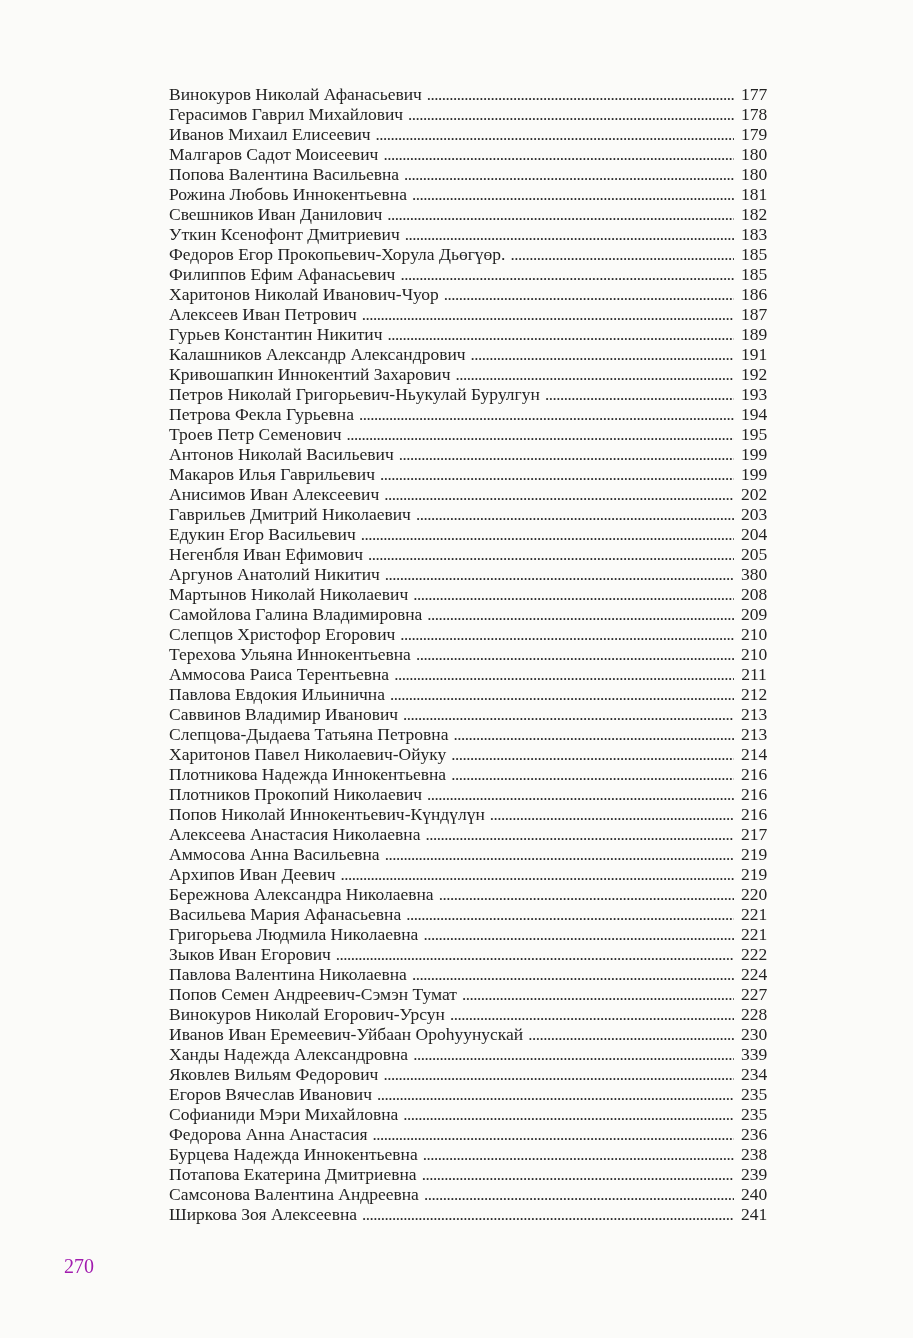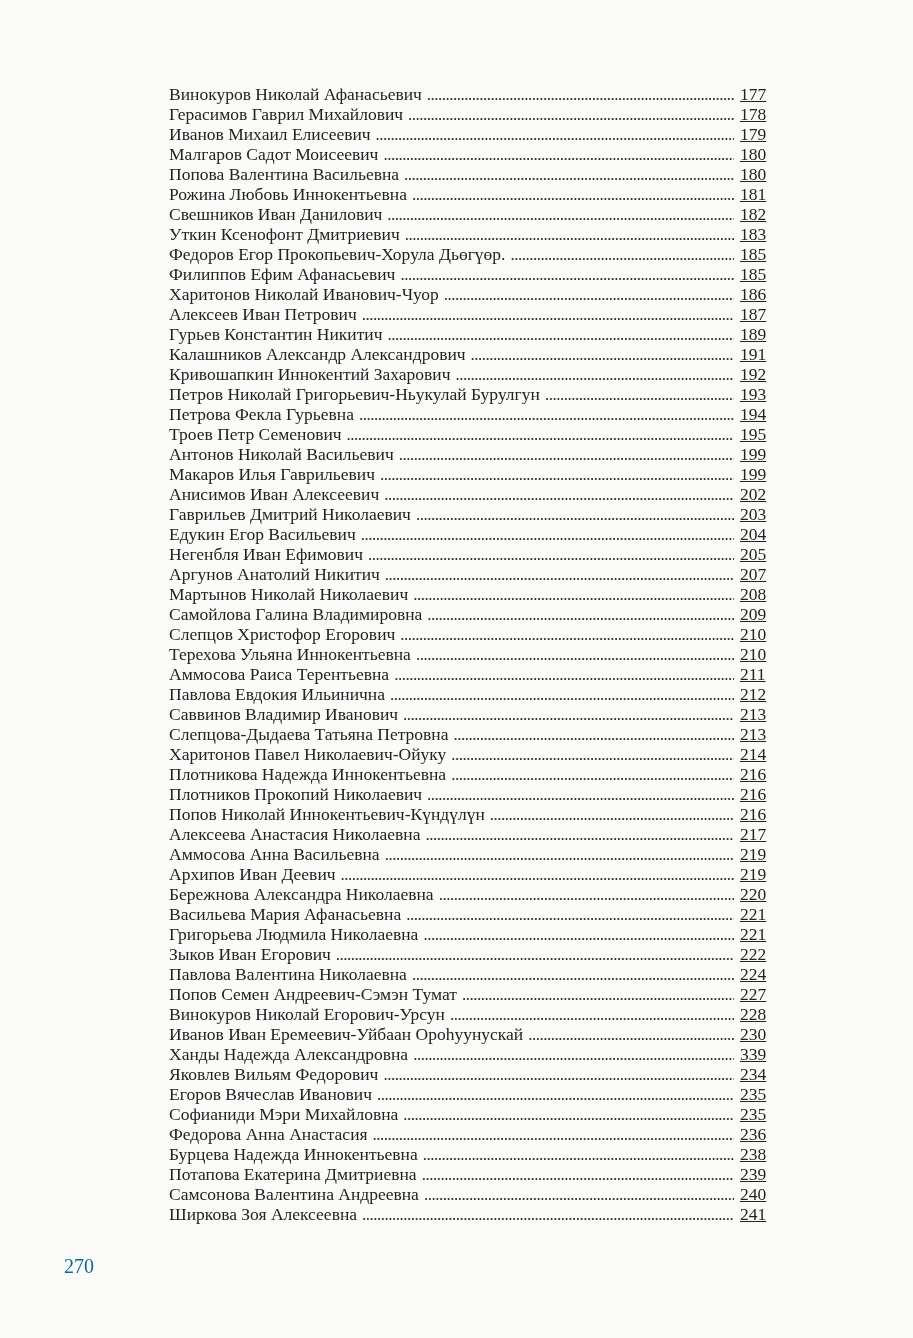--- a/index.html
+++ b/index.html
@@ -36,31 +36,30 @@
     color: #2a2a2a;
   }
   .dots::after {
     content: "........................................................................................................................................................................................................";
     letter-spacing: -0.5px;
     font-size: 17px;
   }
   .pg {
     flex: 0 0 auto;
     min-width: 28px;
-    text-align: left;
+    text-align: center;
     padding-left: 3px;
-    text-decoration: underline;
   }
   #folio {
     position: absolute;
     left: 64px;
     top: 1254px;
     font-size: 20px;
     line-height: 24px;
-    color: #0369a1;
+    color: #a21caf;
   }
 </style>
 </head>
 <body>
 
 <div id="toc">
     <div class="row">
       <span class="name">Винокуров Николай Афанасьевич</span>
       <span class="dots"></span>
       <span class="pg">177</span>
@@ -176,21 +175,21 @@
       <span class="pg">204</span>
     </div>
     <div class="row">
       <span class="name">Негенбля Иван Ефимович</span>
       <span class="dots"></span>
       <span class="pg">205</span>
     </div>
     <div class="row">
       <span class="name">Аргунов Анатолий Никитич</span>
       <span class="dots"></span>
-      <span class="pg">207</span>
+      <span class="pg">380</span>
     </div>
     <div class="row">
       <span class="name">Мартынов Николай Николаевич</span>
       <span class="dots"></span>
       <span class="pg">208</span>
     </div>
     <div class="row">
       <span class="name">Самойлова Галина Владимировна</span>
       <span class="dots"></span>
       <span class="pg">209</span>

